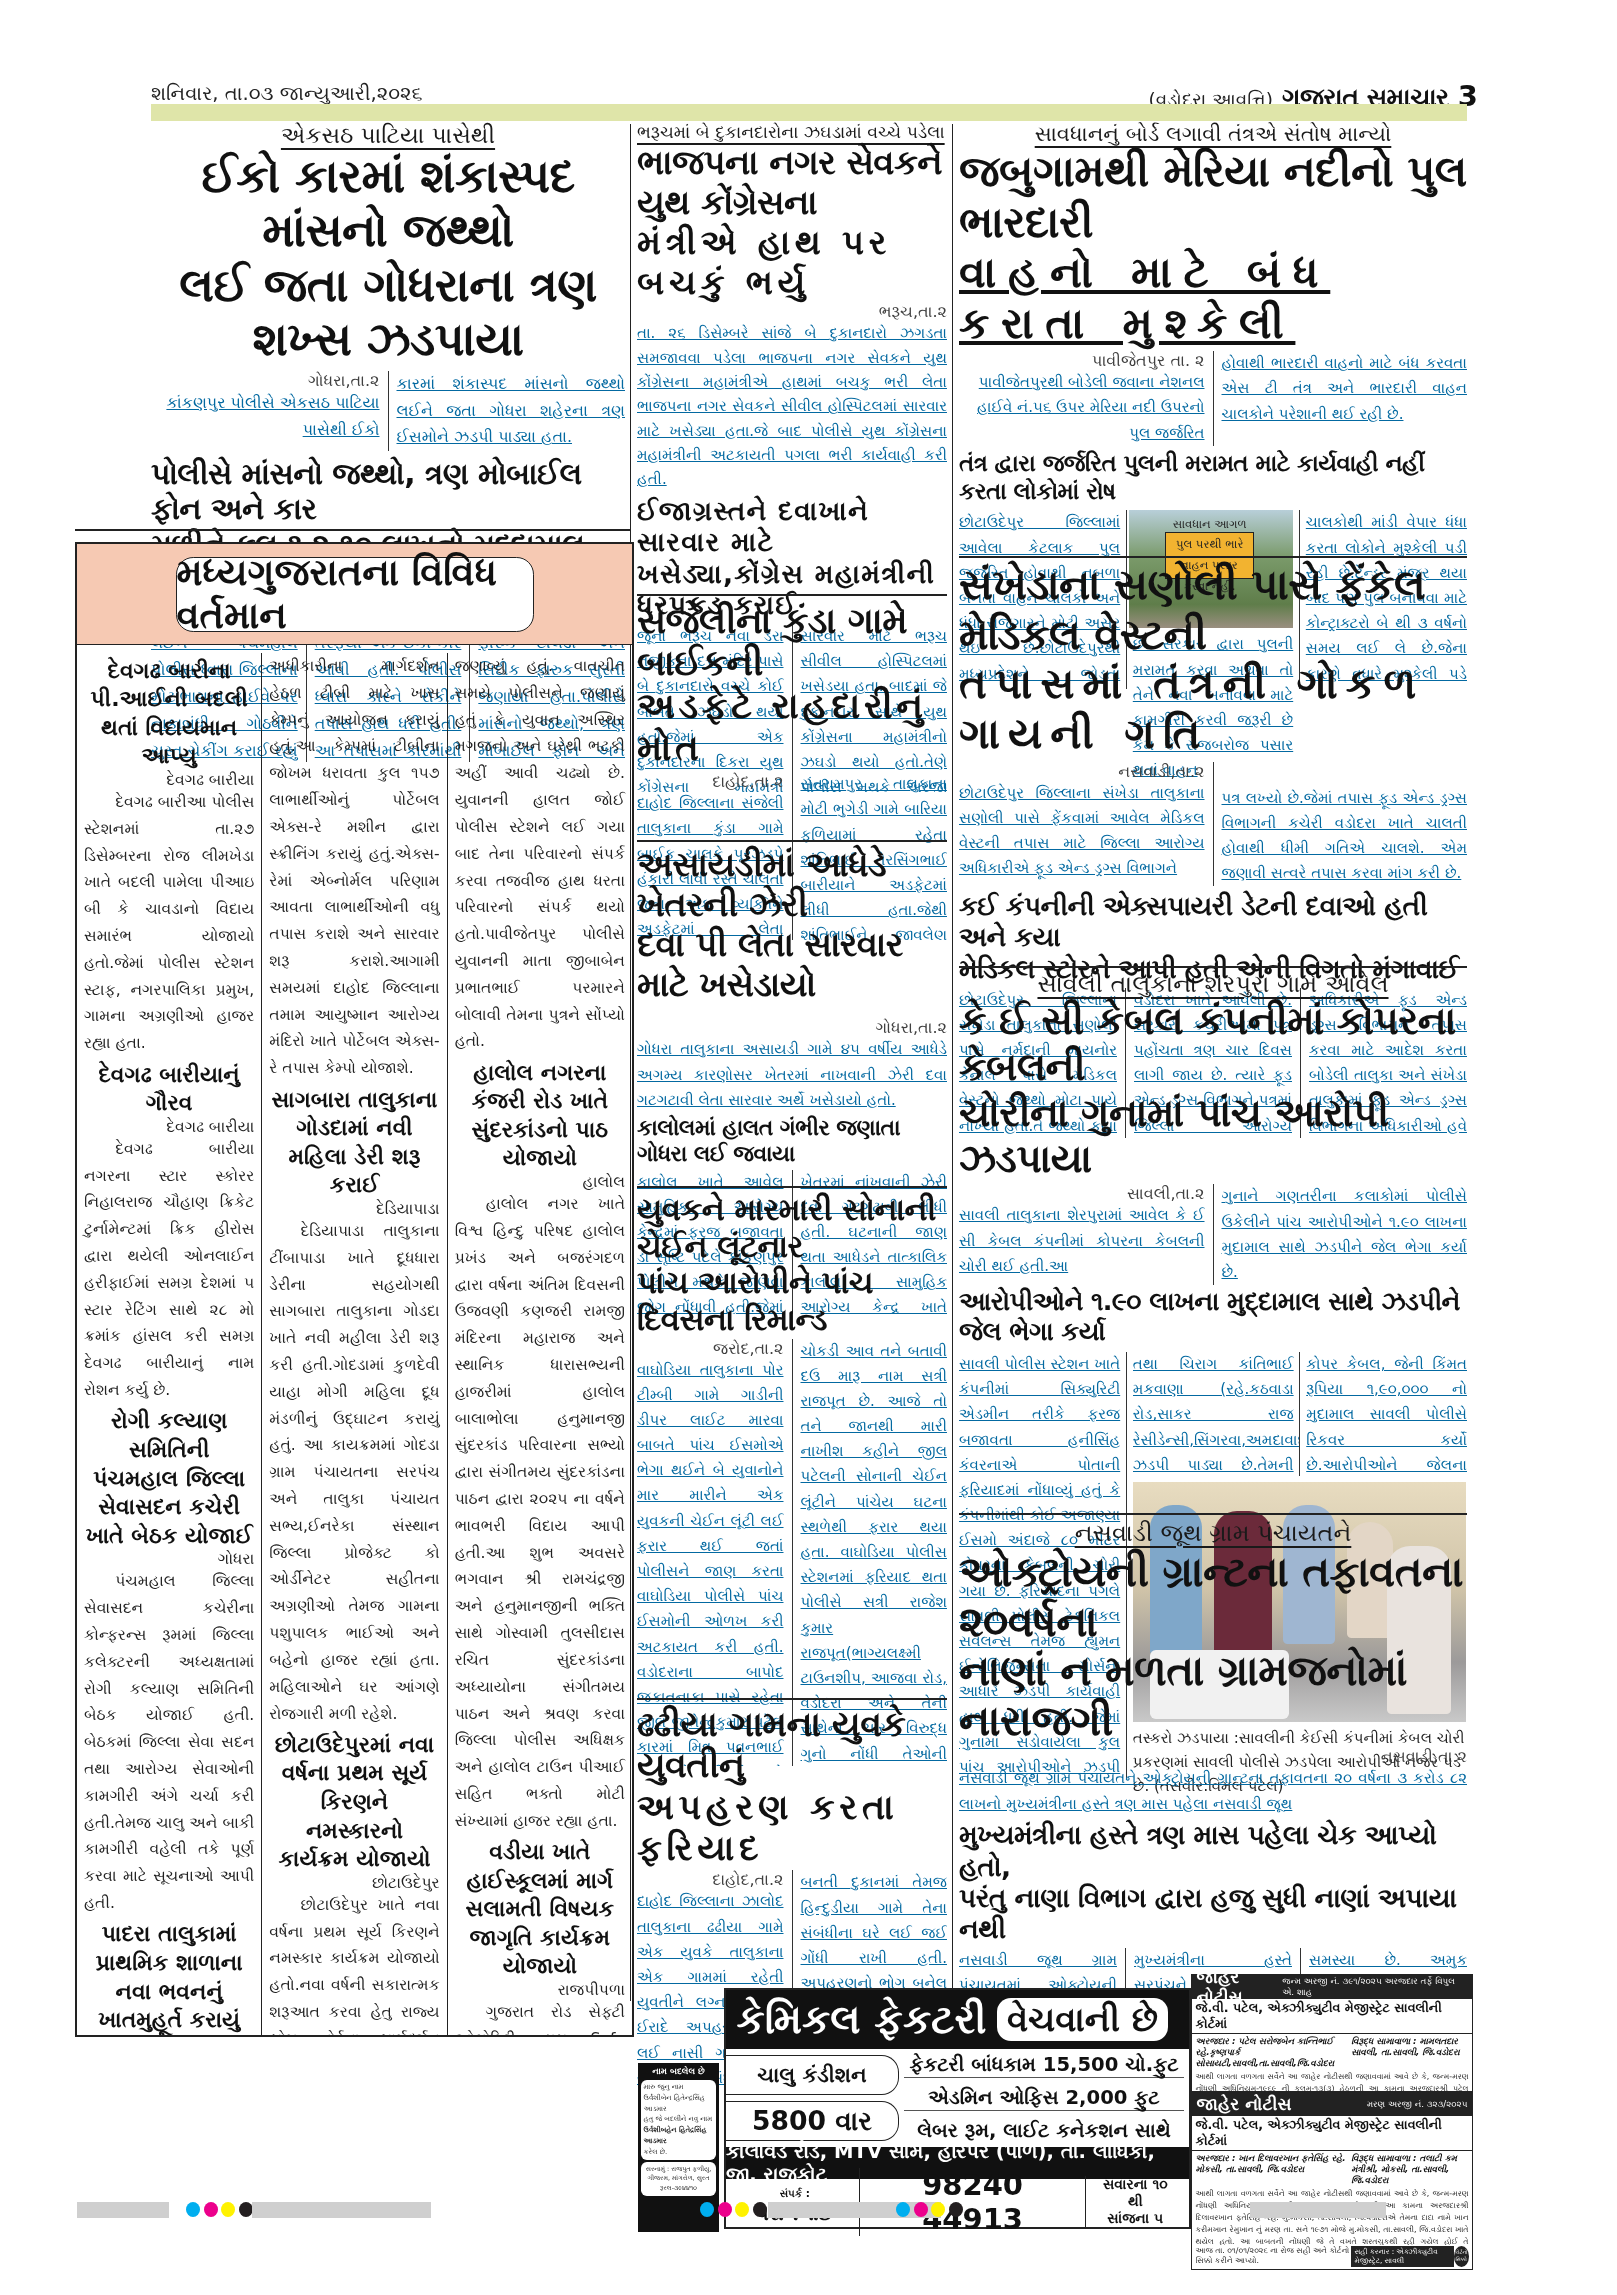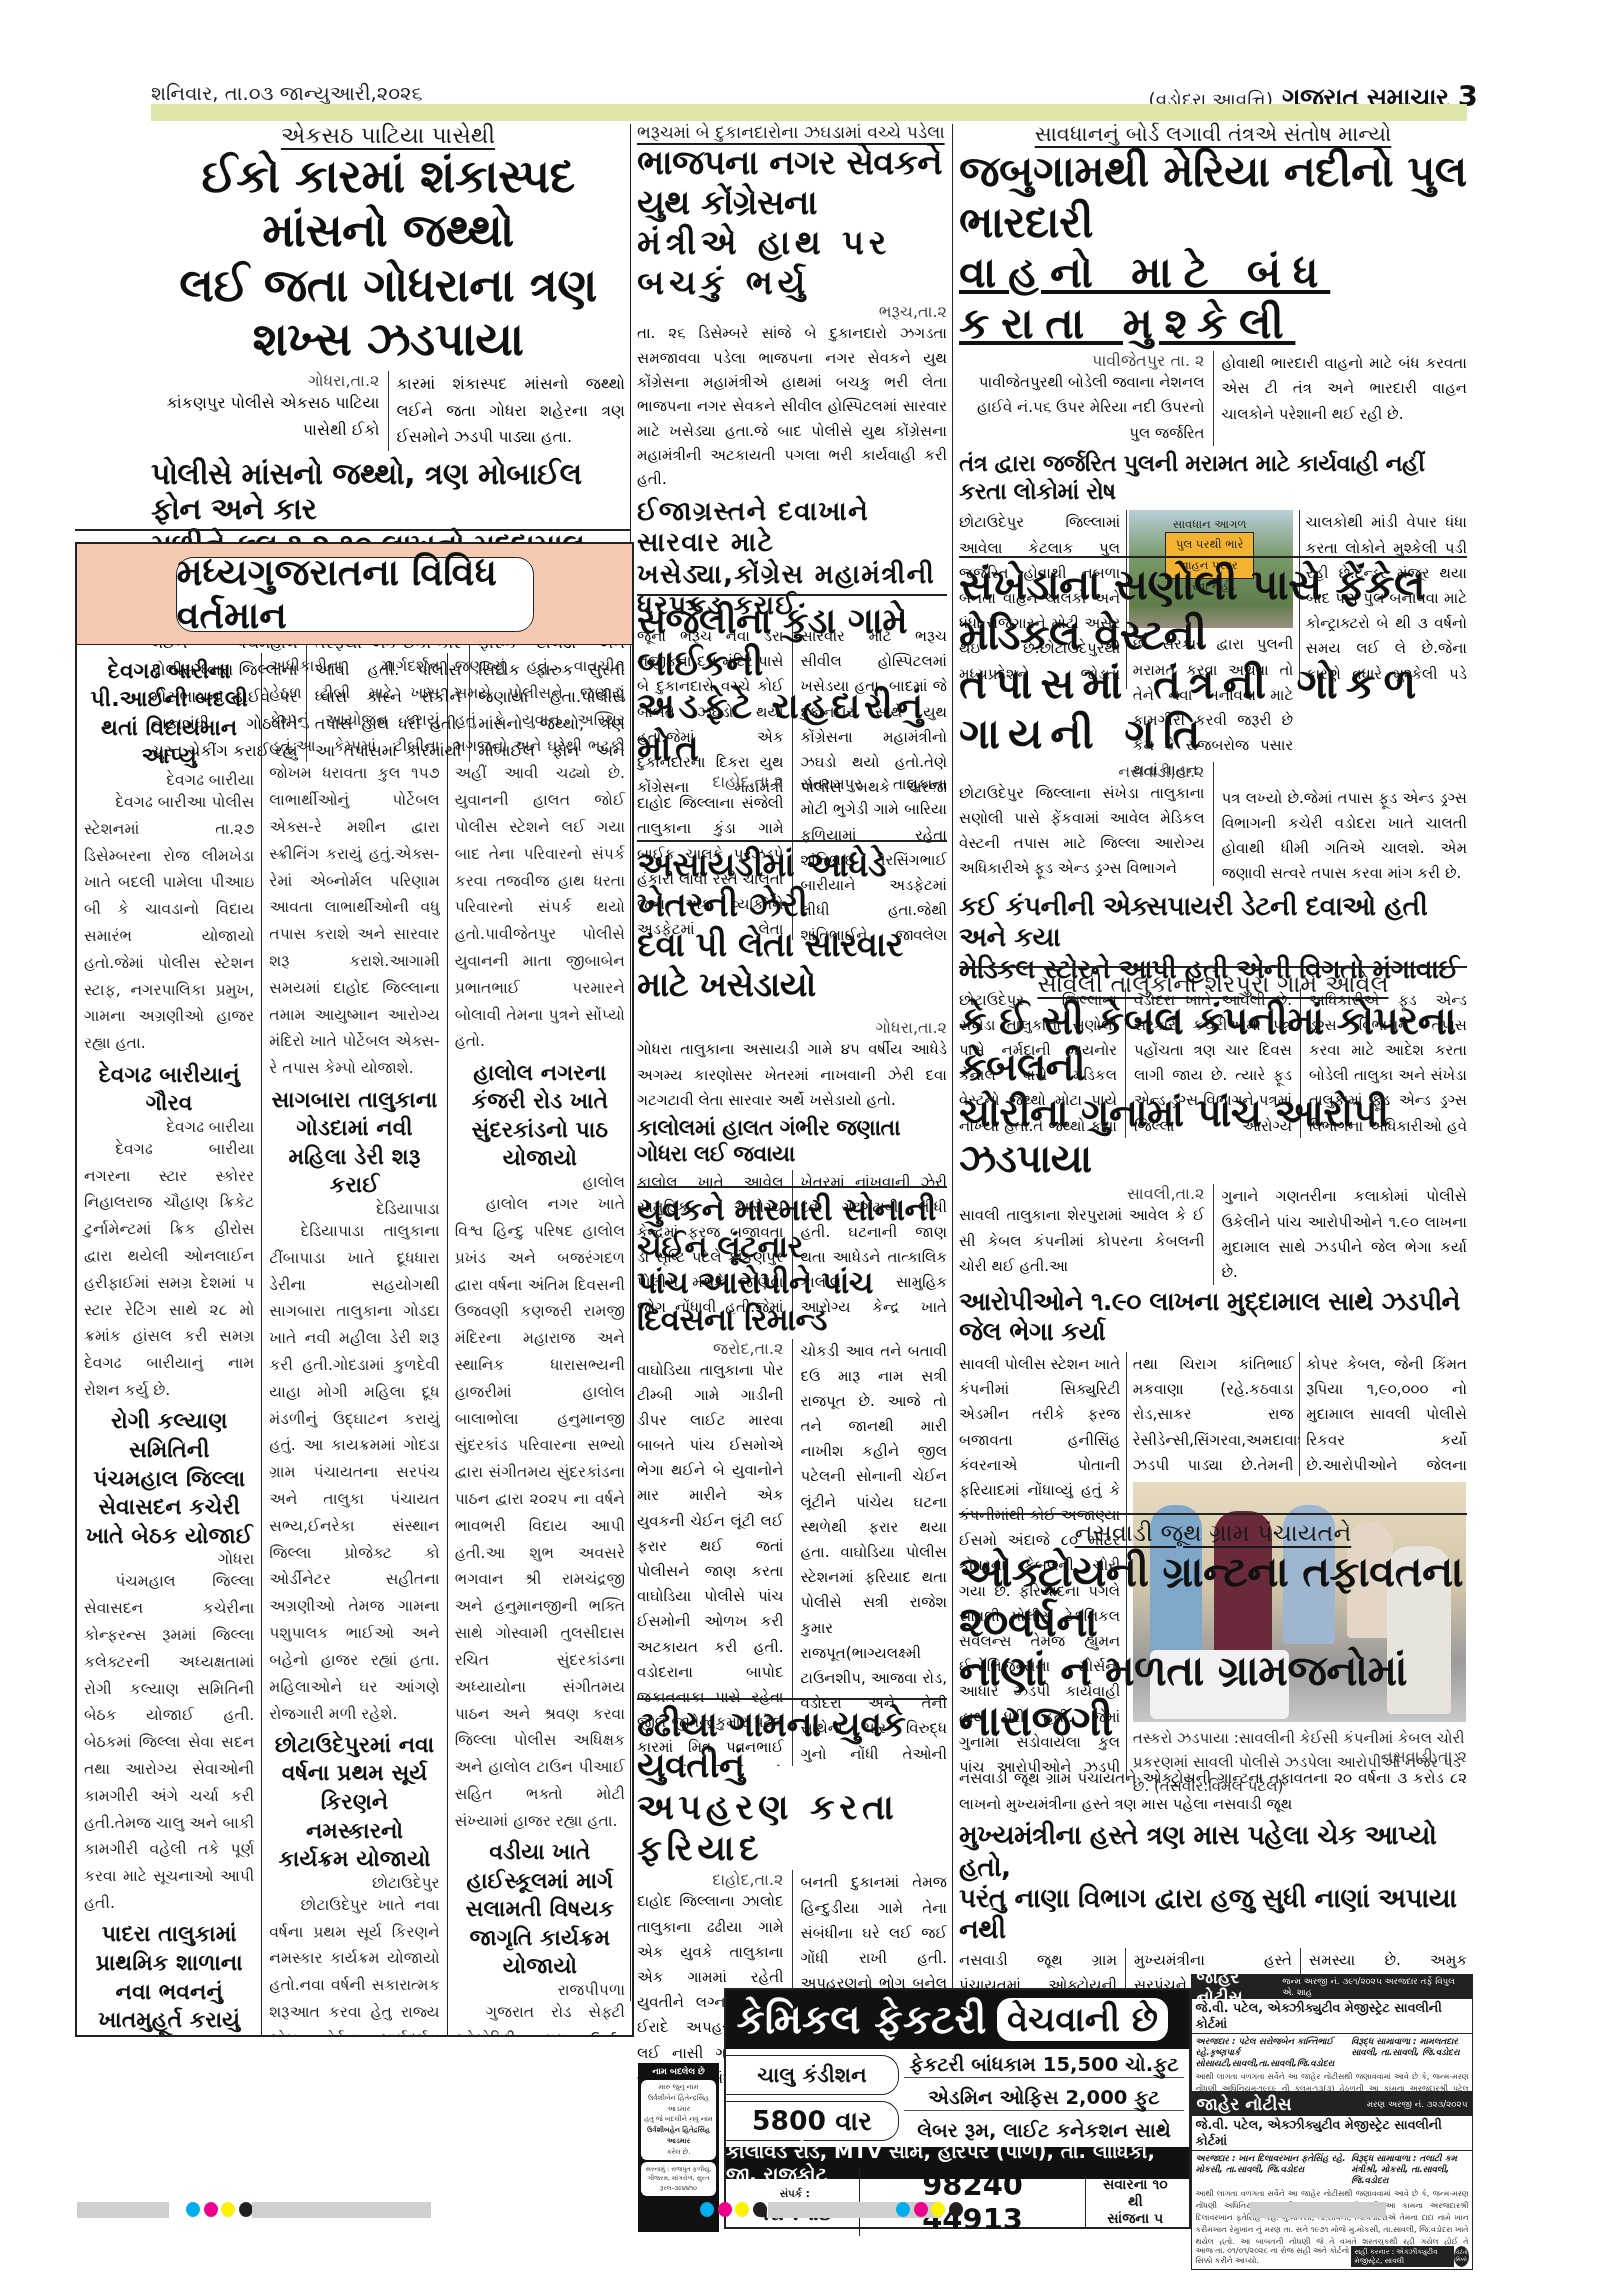--- a/index.html
+++ b/index.html
@@ -18,21 +18,21 @@
 
   
   .abs { position: absolute; }
   .vrule { position: absolute; width: 1.2px; background: #222; }
   .hrule { position: absolute; height: 1.7px; background: #222; }
   .kicker { font-size: 23px; text-align: center; text-decoration: underline; text-decoration-thickness: 1.7px; text-underline-offset: 4.6px; color: #1a1a1a; }
   .headline { font-weight: bold; color: #111; line-height: 1.18; letter-spacing: -0.6px; }
   .h-xl { font-size: 47px; }
   .h-md { font-size: 31px; }
   .dateline { font-size: 16px; text-align: right; color: #404040; }
-  .body { font-size: 16px; line-height: 1.68; text-align: justify; color: #000000; }
+  .body { font-size: 16px; line-height: 1.68; text-align: justify; color: #0369a1; text-decoration: underline; }
   .cols { display: flex; gap: 0; }
   .cols > div { flex: 1; padding: 0 8px; border-left: 1.2px solid #333; }
   .cols > div:first-child { border-left: none; padding-left: 0; }
   .cols > div:last-child { padding-right: 0; }
 
   
   .mg-box { position: absolute; left: 75px; top: 542px; width: 559px; height: 1495px; border: 2.9px solid #222; }
   .mg-head { height: 101px; background: #f6c9b3; border-bottom: 1.7px solid #222; display: flex; align-items: center; justify-content: center; }
   .mg-title { background: #fff; border: 1.7px solid #222; border-radius: 17.3px; width: 358px; height: 75px; display: flex; align-items: center; justify-content: center; font-size: 37px; font-weight: bold; color: #111; }
   .mg-cols { display: flex; height: calc(100% - 101px); padding: 8px 0 0 0; }
@@ -383,21 +383,21 @@
           <div class="body" style="font-size:15px;">મુખ્યમંત્રીના હસ્તે સરપંચને રાજકોટ બોલાવીને ચેક તારીખ ૧૧/૧૦/૨૦૨૫ના રોજ આપ્યો હતો.જ્યારે તેને ત્રણ માસ વીતી જવા છતાંય હજુ સુધી આ ગ્રાન્ટ આપી નથી. નસવાડીમાં અનેક વિકાસના કામો વર્ષોથી થયા નથી. ગટરની</div>
         </div>
       <div>
           <div class="body" style="font-size:15px;">સમસ્યા છે. અમુક વિસ્તારોમાં કાચા રસ્તા છે. વર્ષો જૂના રસ્તા છે.તે તૂટી ગયા છે.ત્યારે સરકાર દ્વારા ઓક્ટ્રોયની તફાવતની રકમ ફાળવી છે તે ગ્રાન્ટની રકમ ન અપાતા વિકાસ રૂંધાઈ રહ્યો છે.સત્તાધિશો આ ગ્રાન્ટની રાહ જોઈ રહ્યા છે.</div>
         </div>
     </div>
   </div>
 
   <div class="abs" style="left:638px; top:2063px; width:81px; height:169px; background:#111; border:1.7px solid #111;">
     <div style="color:#fff; font-size:8.7px; font-weight:bold; text-align:center; padding:2.3px 0;">નામ બદલેલ છે</div>
-    <div style="background:#fff; margin:0 2.3px; border-radius:5.8px; padding:2.3px; font-size:7px; line-height:1.55; text-align:center; color:#222;">
+    <div style="background:#fff; margin:0 2.3px; border-radius:5.8px; padding:2.3px; font-size:7px; line-height:1.55; color:#222;">
       <div>મારુ જુનુ નામ</div>
       <div>ઉર્વશીબેન હિતેન્દ્રસિંહ આડમાર</div>
       <div>હતુ જે બદલીને નવુ નામ</div>
       <div style="font-weight:bold;">ઉર્વશીબહેન હિતેદ્રસિંહ આડમાર</div>
       <div>કરેલ છે.</div>
     </div>
     <div style="background:#fff; margin:2.3px; border-radius:5.8px; padding:2.3px; font-size:6.4px; line-height:1.5; text-align:center; color:#222;">સરનામું : રાજપુત ફળીયુ, ગીજરમ, માંગરોળ, સુરત રૂરલ-૩૯૪૪૧૦</div>
   </div>
 
   <div class="ad-factory" style="left:724px; top:1988px;">

